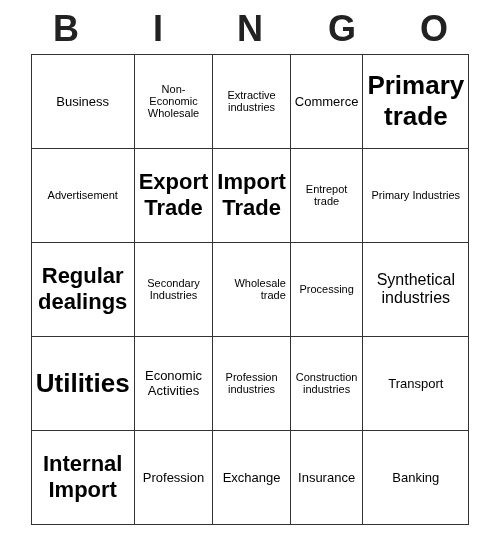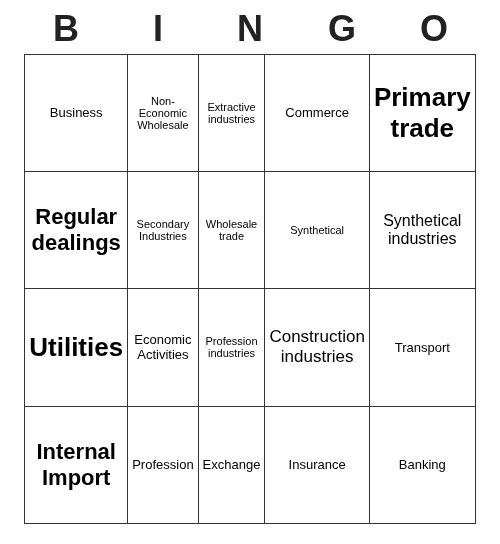--- a/index.html
+++ b/index.html
@@ -67,31 +67,38 @@
   </thead>
   <tbody id="grid-body">
   <tr>
         <td style="font-size: 13px; font-weight: normal;"><span>Business</span></td>
         <td style="font-size: 11px; font-weight: normal;"><span>Non-Economic Wholesale</span></td>
         <td style="font-size: 11px; font-weight: normal;"><span>Extractive industries</span></td>
         <td style="font-size: 13px; font-weight: normal; margin-top: 45px;"><span>Commerce</span></td>
         <td style="font-size: 26px; font-weight: bold;"><span>Primary trade</span></td>
       </tr>
       <tr>
+        <td style="font-size: 11px; font-weight: normal;"><span>Advertisement</span></td>
+        <td style="font-size: 22px; font-weight: bold;"><span>Export Trade</span></td>
+        <td style="font-size: 22px; font-weight: bold;"><span>Import Trade</span></td>
+        <td style="font-size: 11px; font-weight: normal;"><span>Entrepot trade</span></td>
+        <td style="font-size: 11px; font-weight: normal;"><span>Primary Industries</span></td>
+      </tr>
+      <tr>
         <td style="font-size: 22px; font-weight: bold;"><span>Regular dealings</span></td>
         <td style="font-size: 11px; font-weight: normal;"><span>Secondary Industries</span></td>
-        <td style="font-size: 11px; font-weight: normal;"><span>Wholesale trade</span></td>
-        <td style="font-size: 11px; font-weight: normal;"><span>Synthetical</span></td>
+        <td style="font-size: 11px; font-weight: normal; text-align: right;"><span>Wholesale trade</span></td>
+        <td style="font-size: 11px; font-weight: normal;"><span>Processing</span></td>
         <td style="font-size: 16px; font-weight: normal;"><span>Synthetical industries</span></td>
       </tr>
       <tr>
         <td style="font-size: 26px; font-weight: bold; margin-top: 8px;"><span>Utilities</span></td>
         <td style="font-size: 13px; font-weight: normal;"><span>Economic Activities</span></td>
         <td style="font-size: 11px; font-weight: normal;"><span>Profession industries</span></td>
-        <td style="font-size: 17px; font-weight: normal;"><span>Construction industries</span></td>
+        <td style="font-size: 11px; font-weight: normal;"><span>Construction industries</span></td>
         <td style="font-size: 13px; font-weight: normal;"><span>Transport</span></td>
       </tr>
       <tr>
         <td style="font-size: 22px; font-weight: bold;"><span>Internal Import</span></td>
         <td style="font-size: 13px; font-weight: normal;"><span>Profession</span></td>
         <td style="font-size: 13px; font-weight: normal;"><span>Exchange</span></td>
         <td style="font-size: 13px; font-weight: normal;"><span>Insurance</span></td>
         <td style="font-size: 13px; font-weight: normal;"><span>Banking</span></td>
       </tr>
     </tbody>

